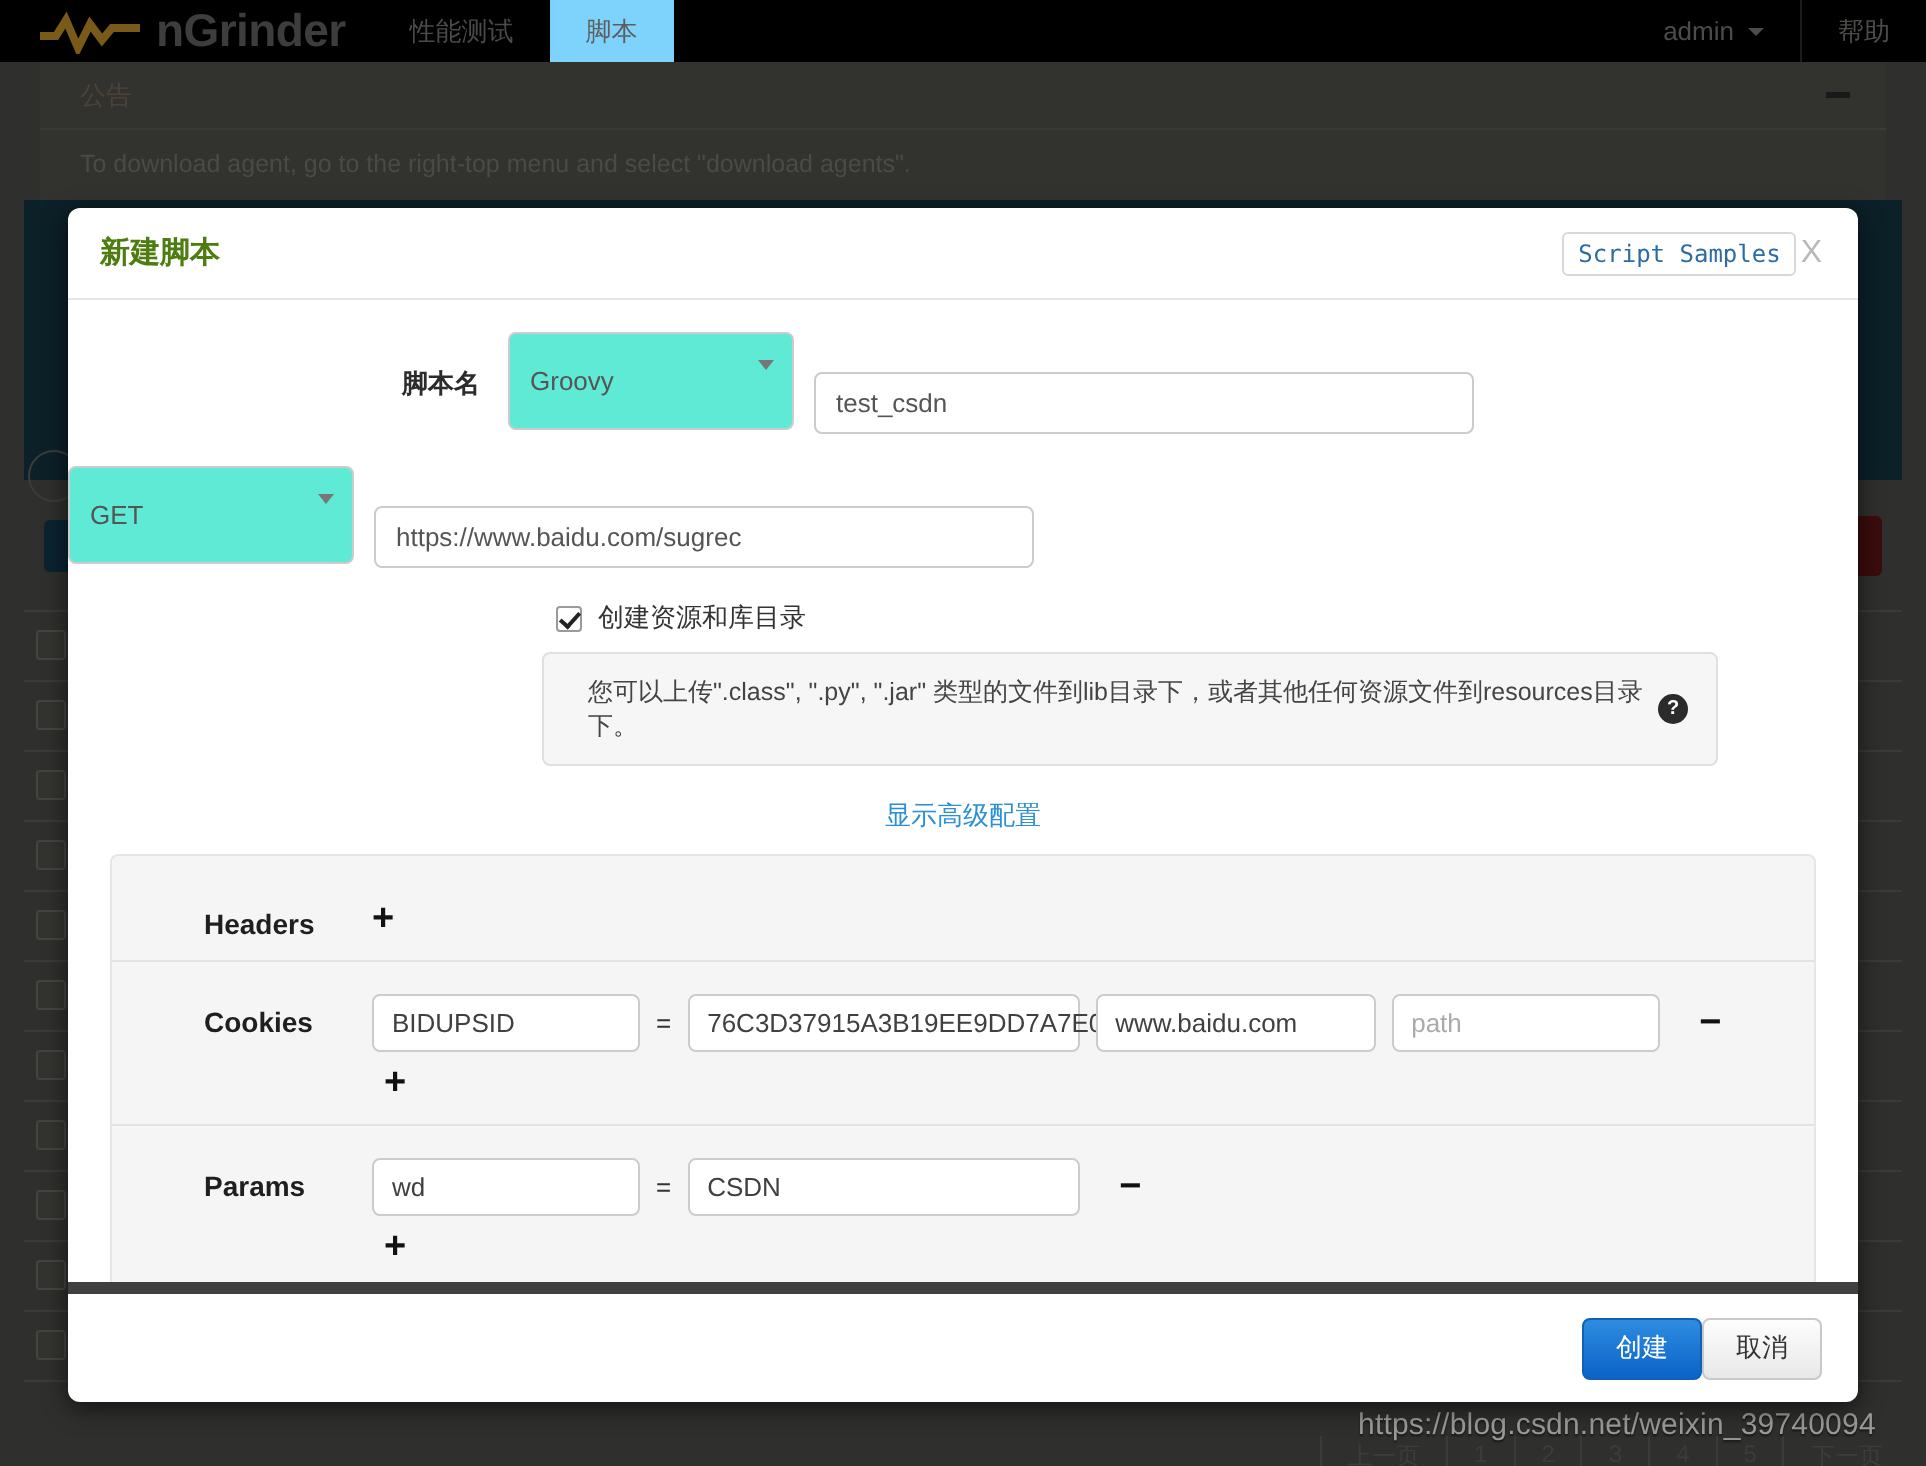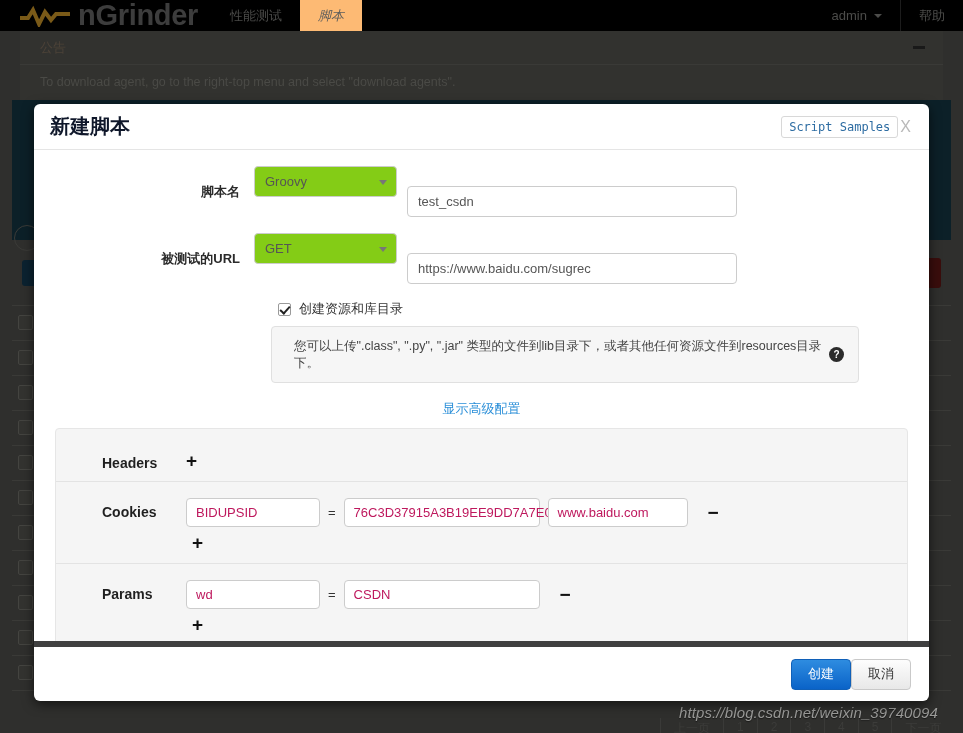--- a/index.html
+++ b/index.html
@@ -17,28 +17,28 @@
     background: #2f2f2d;
   }
   .topbar {
     position: absolute; left: 0; top: 0; width: 963px; height: 31px;
     background: #000;
     display: flex; align-items: stretch;
   }
   .brand {
     display: flex; align-items: center; gap: 6px;
     padding: 0 14px 0 18px;
-    color: #3d3d3d; font-size: 29px; font-weight: bold; letter-spacing: -0.3px;
+    color: #3d3d3d; font-size: 23px; font-weight: bold; letter-spacing: -0.3px;
   }
   .brand-logo { display: block; }
   .nav-tab {
     display: flex; align-items: center; padding: 0 18px;
     color: #4a4a48; font-size: 13px;
   }
-  .nav-tab.active { background: #fdba74; color: #5e5e5c; font-style: italic; }
+  .nav-tab.active { background: #7dd3fc; color: #5e5e5c; }
   .topbar-right { margin-left: auto; display: flex; align-items: stretch; }
   .topbar-right .nav-tab { color: #4c4c4a; }
   .caret-dn {
     display:inline-block; margin-left:7px;
     border-left: 4px solid transparent; border-right: 4px solid transparent;
     border-top: 4px solid #4c4c4a;
   }
   .divider-v { width:1px; background:#1c1c1c; }
 
   
@@ -86,59 +86,58 @@
     position: absolute; left: 660px; top: 718px;
     display: flex; gap: 0; color: #3c3c3a; font-size: 12px;
   }
   .pagination span {
     padding: 2px 13px; border-left: 1px solid #3a3a38;
   }
   .watermark {
     position: absolute; left: 679px; top: 704px;
     color: #9b9b99; font-size: 15px; letter-spacing: 0.1px;
     text-shadow: 0 1px 1px rgba(0,0,0,.5);
-    font-style: italic;
   }
 
   
   .modal {
     position: absolute; left: 34px; top: 104px; width: 895px; height: 597px;
     background: #fff;
     border-radius: 6px;
     box-shadow: 0 3px 12px rgba(0,0,0,.6);
     display: flex; flex-direction: column;
   }
   .modal-head {
     height: 46px; flex: 0 0 46px;
     display: flex; align-items: center;
     padding: 0 18px 0 16px;
     border-bottom: 1px solid #e5e5e5;
   }
-  .modal-title { font-size: 20px; font-weight: bold; color: #0f172a; }
+  .modal-title { font-size: 15px; font-weight: bold; color: #4d7c0f; }
   .modal-head-right { margin-left: auto; display: flex; align-items: center; gap: 2px; }
   .samples-btn {
     font-family: "DejaVu Sans Mono", monospace;
     font-size: 12px; color: #2d6ca2;
     border: 1px solid #d8d8d8; border-radius: 3px;
     padding: 3px 7px; background: #fff;
     cursor: pointer;
   }
   .close-x { color: #b9b9b9; font-size: 16px; cursor: pointer; line-height: 1; }
 
   .modal-body { flex: 1 1 auto; padding: 16px 0 0 0; overflow: hidden; }
 
   .frow { display: flex; align-items: center; margin-bottom: 16px; }
   .flabel {
     width: 220px; text-align: right; padding-right: 14px;
     font-size: 13px; font-weight: bold; color: #2b2b2b;
   }
   .fctl { display: flex; gap: 10px; }
   .sel {
-    position: relative; width: 143px; height: 31px;
-    border: 1px solid #ccc; border-radius: 4px; background: #84cc16;
+    position: relative; width: 143px; height: 49px;
+    border: 1px solid #ccc; border-radius: 4px; background: #5eead4;
     display: flex; align-items: center; padding: 0 22px 0 10px;
     font-size: 13px; color: #555; cursor: pointer;
   }
   .sel .arrow {
     position: absolute; right: 9px; top: 13px;
     border-left: 4px solid transparent; border-right: 4px solid transparent;
     border-top: 5px solid #777;
   }
   .txt {
     height: 31px; border: 1px solid #ccc; border-radius: 4px; background: #fff;
@@ -188,21 +187,21 @@
   .sect:last-child { border-bottom: none; }
   .sect-inner { display: flex; align-items: flex-start; }
   .sect-label {
     width: 130px; padding-left: 46px; padding-top: 6px;
     font-size: 14px; font-weight: bold; color: #1f1f1f;
   }
   .sect-rows { flex: 1; }
   .kvrow { display: flex; align-items: center; gap: 8px; margin-bottom: 6px; }
   .kv-in {
     height: 29px; border: 1px solid #ccc; border-radius: 4px; background: #fff;
-    padding: 0 9px; font-size: 13px; color: #be185d;
+    padding: 0 9px; font-size: 13px; color: #404040;
     display: flex; align-items: center;
   }
   .kv-in.ph { color: #aaa; }
   .w-key { width: 134px; }
   .w-val-wide { width: 196px; }
   .w-dom { width: 140px; }
   .w-path { width: 134px; }
   .eq { font-size: 13px; color: #333; }
   .plus {
     font-size: 19px; font-weight: bold; color: #111; cursor: pointer;
@@ -330,21 +329,20 @@
       <div class="fctl">
         <div class="sel">
           <span>Groovy</span>
           <i class="arrow"></i>
         </div>
         <div class="txt txt-wide">test_csdn</div>
       </div>
     </div>
 
     <div class="frow">
-      <div class="flabel">被测试的URL</div>
       <div class="fctl">
         <div class="sel">
           <span>GET</span>
           <i class="arrow"></i>
         </div>
         <div class="txt txt-wide">https://www.baidu.com/sugrec</div>
       </div>
     </div>
 
     <div class="chkrow">
@@ -375,20 +373,21 @@
 
       <div class="sect">
         <div class="sect-inner">
           <div class="sect-label">Cookies</div>
           <div class="sect-rows">
             <div class="kvrow">
               <div class="kv-in w-key">BIDUPSID</div>
               <span class="eq">=</span>
               <div class="kv-in w-val-wide">76C3D37915A3B19EE9DD7A7E0</div>
               <div class="kv-in w-dom">www.baidu.com</div>
+              <div class="kv-in w-path ph">path</div>
               <span class="minus" style="margin-left:12px;">−</span>
             </div>
             <div class="plus-row">
               <span class="plus">+</span>
             </div>
           </div>
         </div>
       </div>
 
       <div class="sect">

